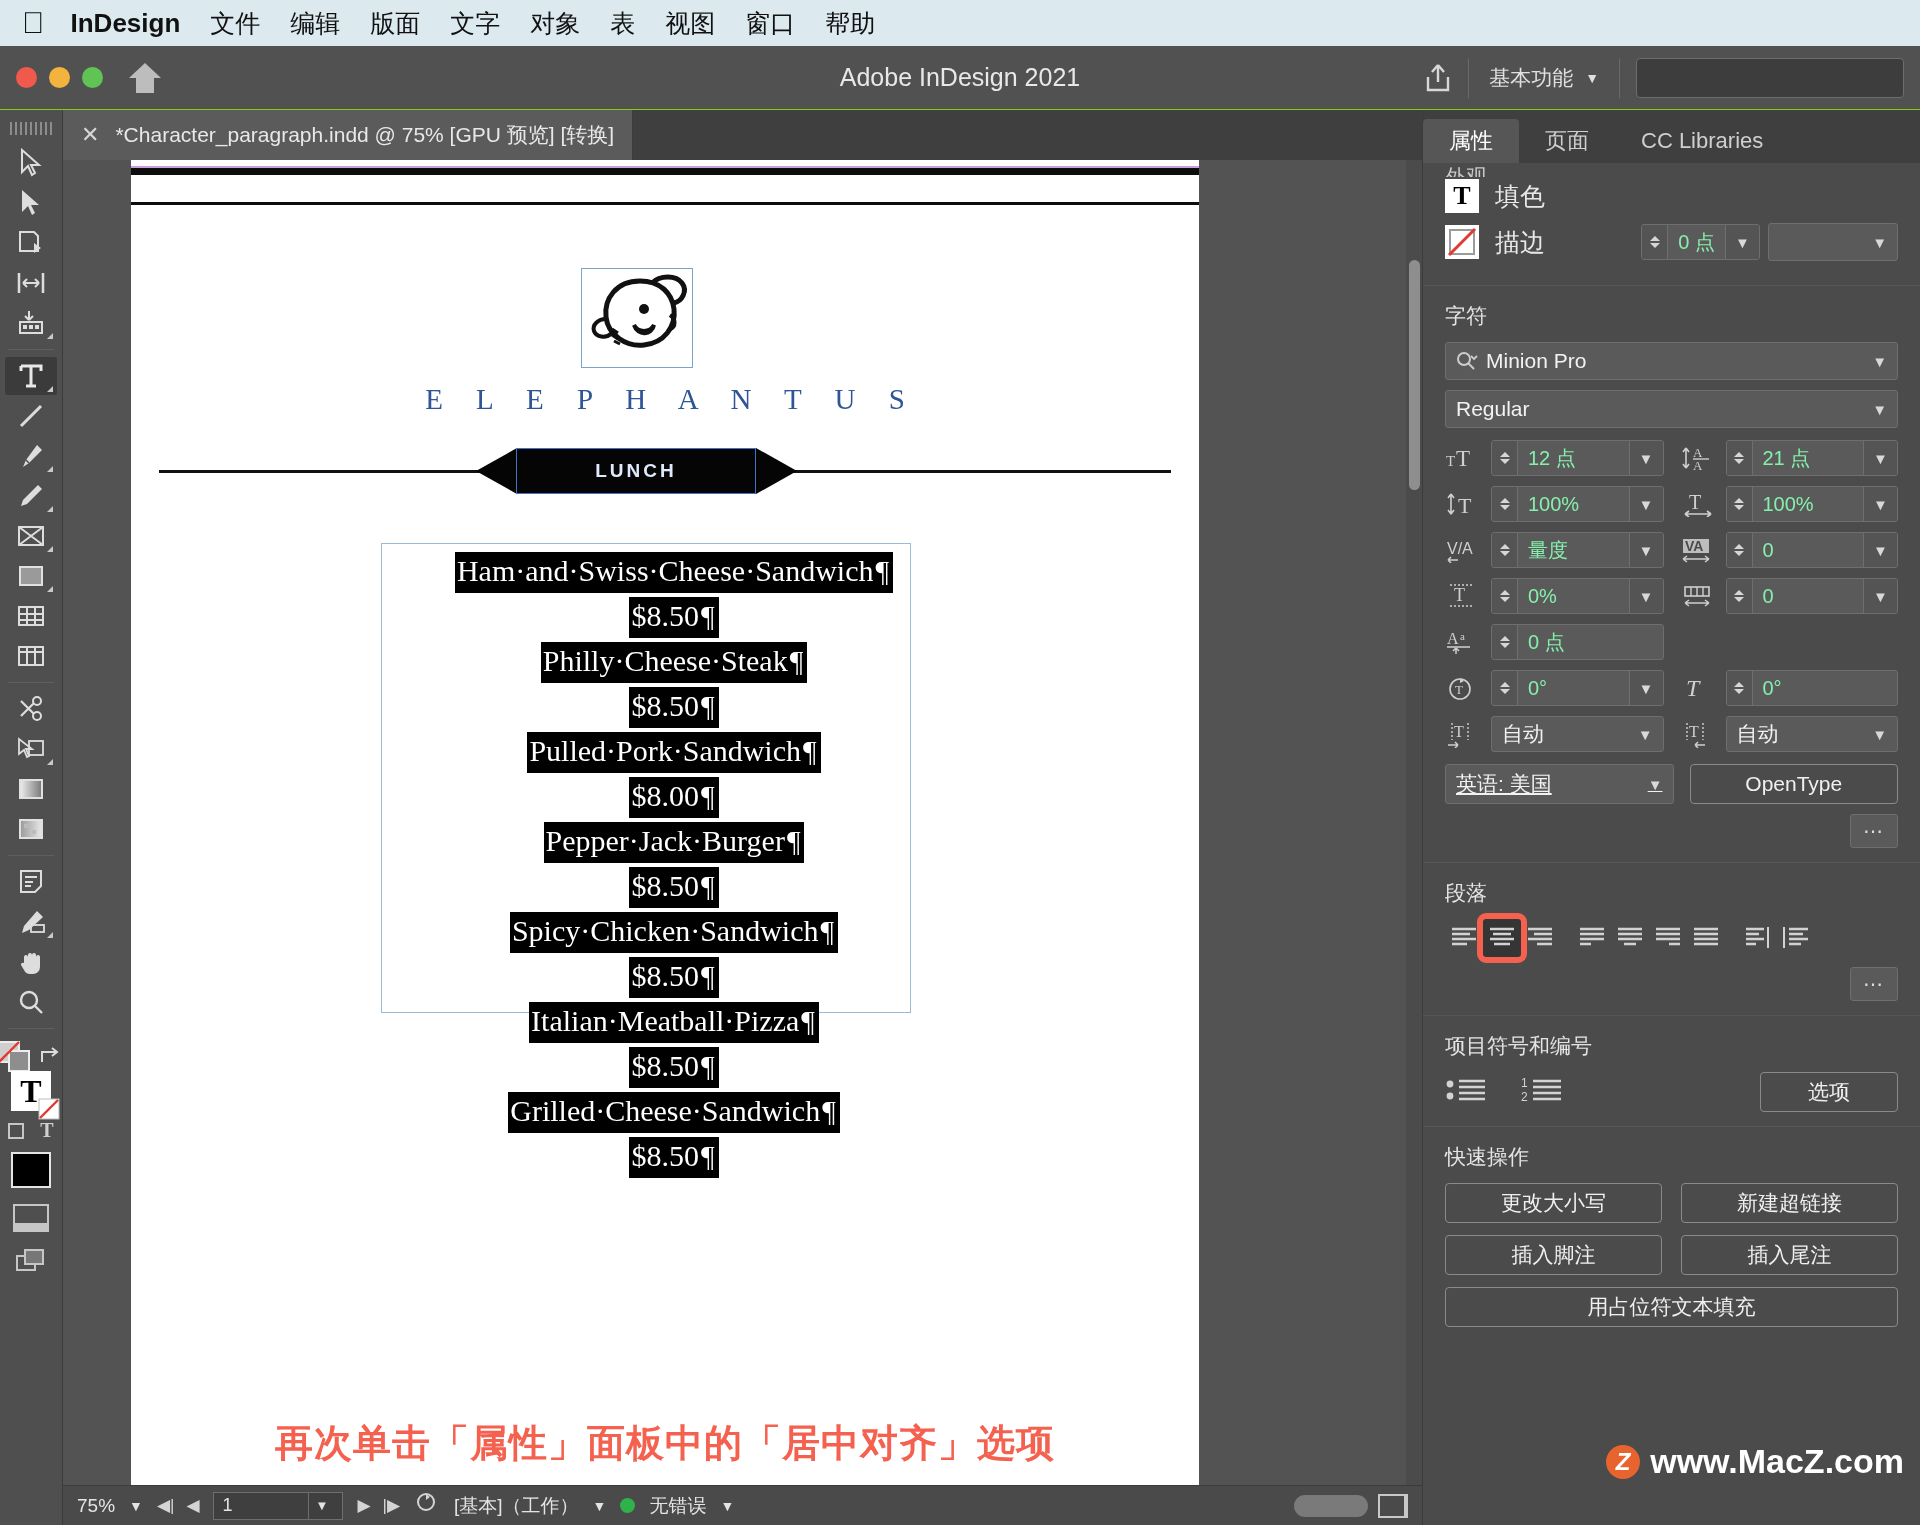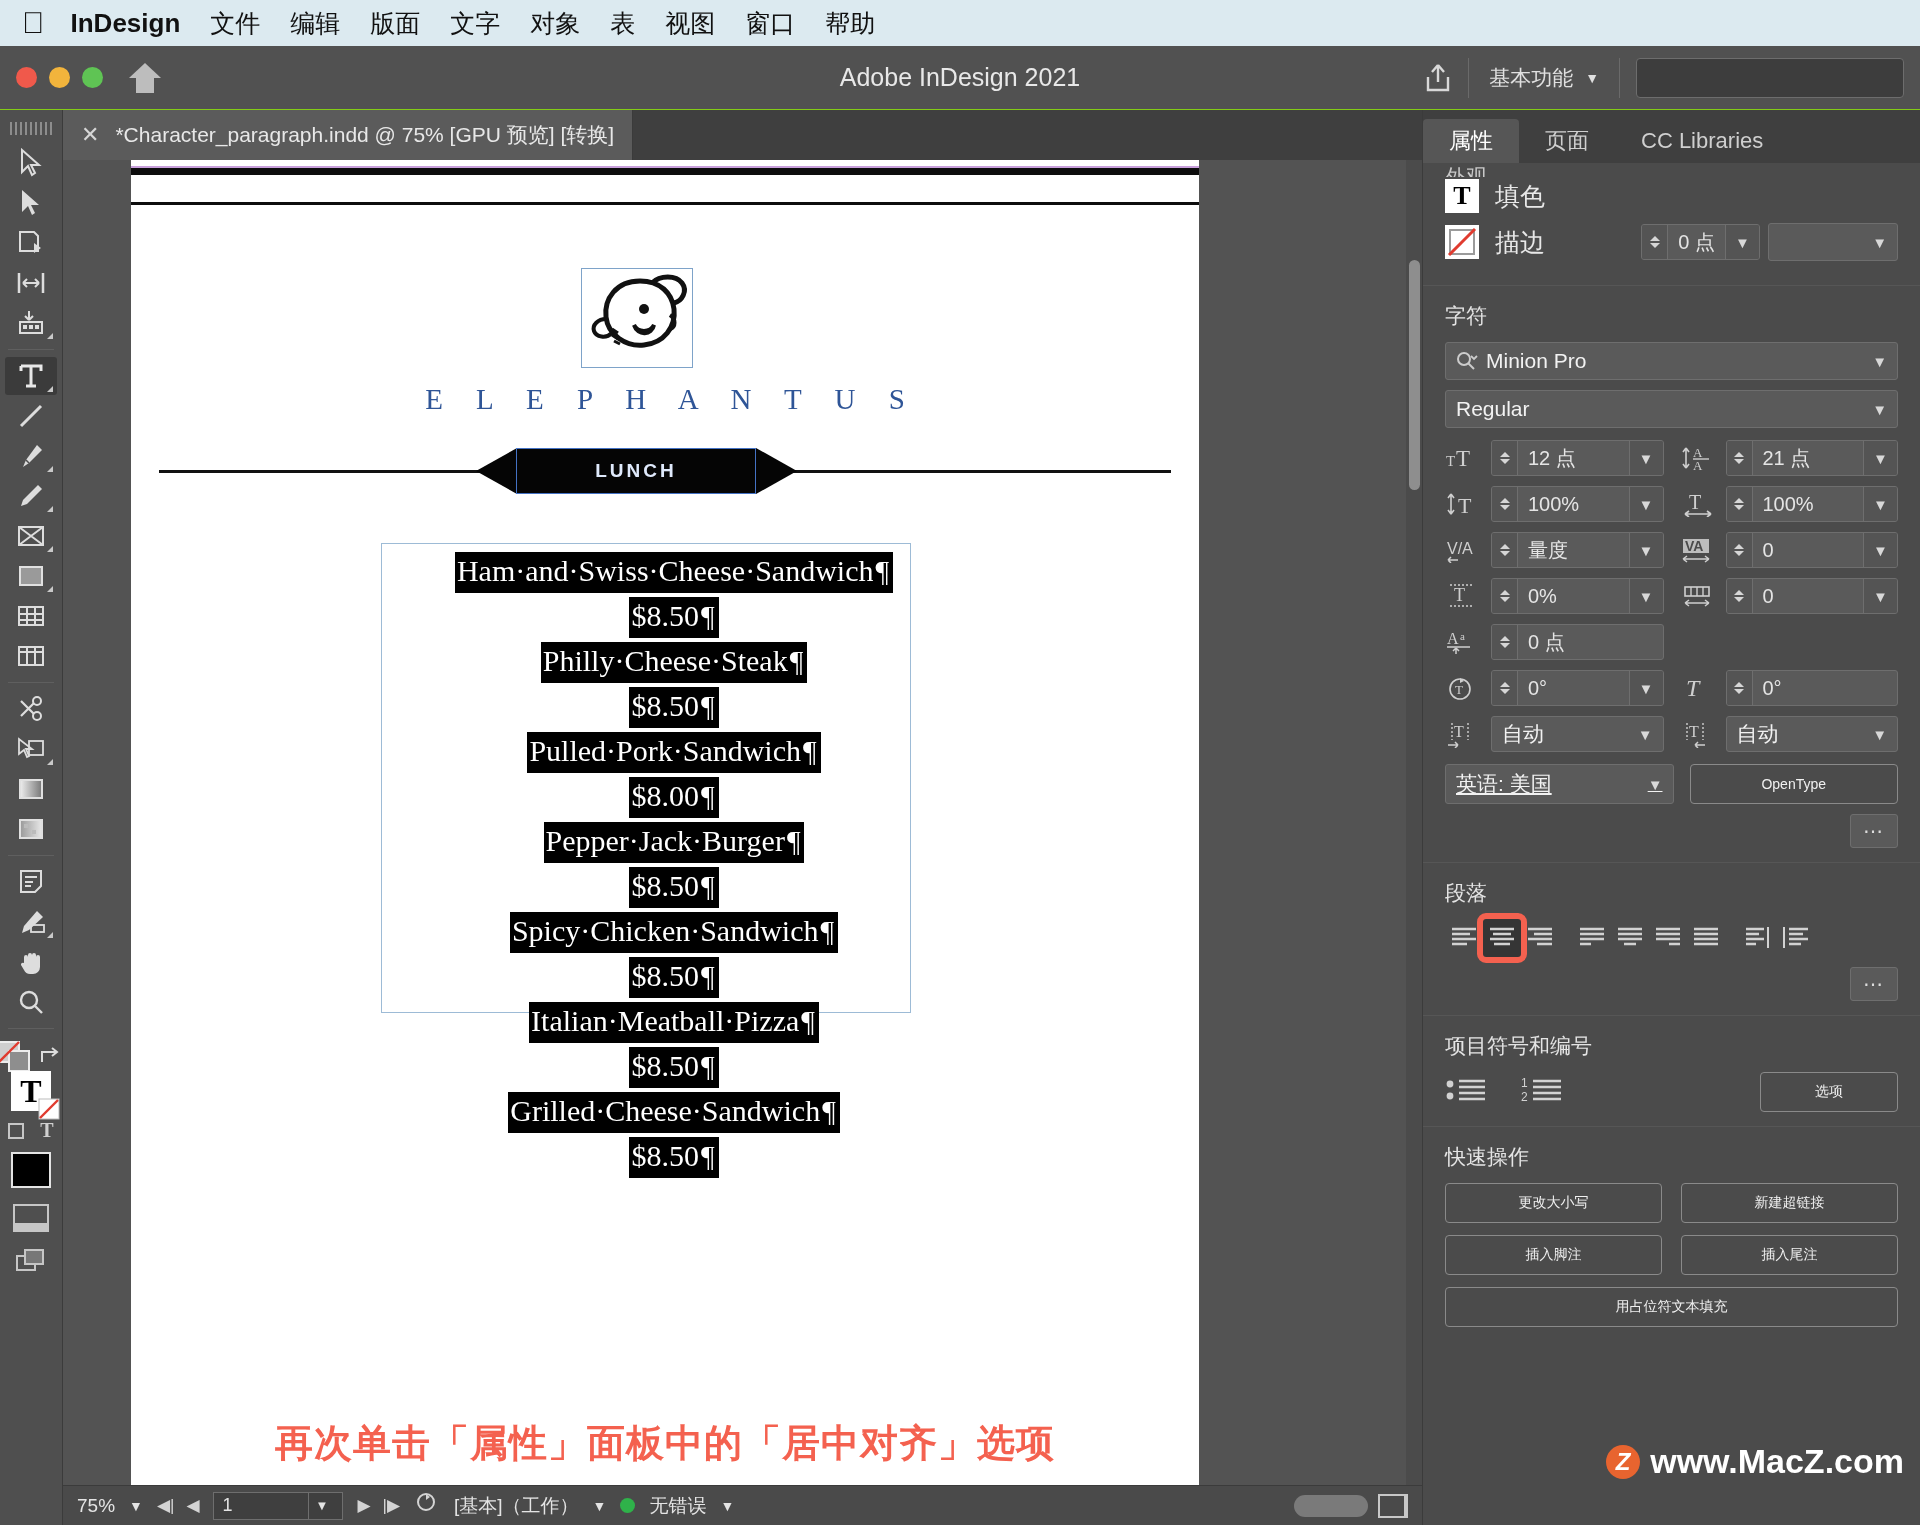--- a/index.html
+++ b/index.html
@@ -188,42 +188,42 @@
   .stroke-ctl { display:flex; align-items:center; margin-left:auto; gap:8px; }
   .stepper {
     display:flex; align-items:stretch; height:36px;
     border:1px solid #6e6e6e; border-radius:3px; background:#5a5a5a; overflow:hidden;
   }
   .spin { width:26px; display:flex; flex-direction:column; align-items:center;
      justify-content:center; gap:2px; background:#545454; border-right:1px solid #6e6e6e; }
   .spin i { display:block; width:0;height:0; }
   .spin .up { border-left:5px solid transparent;border-right:5px solid transparent;border-bottom:5px solid #d6d6d6; }
   .spin .dn { border-left:5px solid transparent;border-right:5px solid transparent;border-top:5px solid #d6d6d6; }
-  .val { padding: 16px 10px; display:flex; align-items:center; font-size:20px; color:#e5e5e5; min-width:56px; }
+  .val { padding: 16px 10px; display:flex; align-items:center; font-size:20px; color:#86efac; min-width:56px; }
   .dropbtn { width:34px; display:flex;align-items:center;justify-content:center;
      border-left:1px solid #6e6e6e; background:#545454; color:#d8d8d8; font-size:15px;}
 
   .selectbox {
     height:38px; border:1px solid #6e6e6e; border-radius:3px; background:#5a5a5a;
     display:flex; align-items:center; padding:0 10px; color:#f2f2f2; font-size:21px; gap:8px;
   }
   .selectbox .fill { flex:1; }
   .selectbox .arr { color:#d8d8d8; font-size:15px; padding-left:8px; }
 
   .grid2 { display:grid; grid-template-columns: 1fr 1fr; gap: 10px 16px; }
   .field { display:flex; align-items:center; gap:10px; }
   .field .glyph { width:36px; flex-shrink:0; display:flex; align-items:center; justify-content:center; }
   .field .stepper { flex:1; }
   .field .val { flex:1; }
 
   .ot-row { display:flex; gap:16px; margin-top:12px; }
   .ot-row .selectbox { flex:1;text-decoration:underline; }
   .btn {
     height:40px; border:1px solid #8a8a8a; border-radius:4px; background:transparent;
-    color:#f0f0f0; font-size:14px; display:flex; align-items:center; justify-content:center;
+    color:#f0f0f0; font-size:21px; display:flex; align-items:center; justify-content:center;
   }
   .dots { margin-left:auto; width:48px;height:34px; background:#5a5a5a;
      border:1px solid #6e6e6e; border-radius:3px; color:#ddd;
      display:flex;align-items:center;justify-content:center; font-size:20px; letter-spacing:2px;}
   .rowend { display:flex; margin-top:10px; }
 
   .align-row { display:flex; align-items:center; gap:0px; margin:4px 0 6px 0; }
   .align-btn { width:38px;height:38px; display:flex;align-items:center;justify-content:center; position:relative; }
   .align-btn.sel { outline: 6px solid #f4614f; background:#353535; border-radius:3px; z-index:2; }
   .align-gap { width: 14px; }

